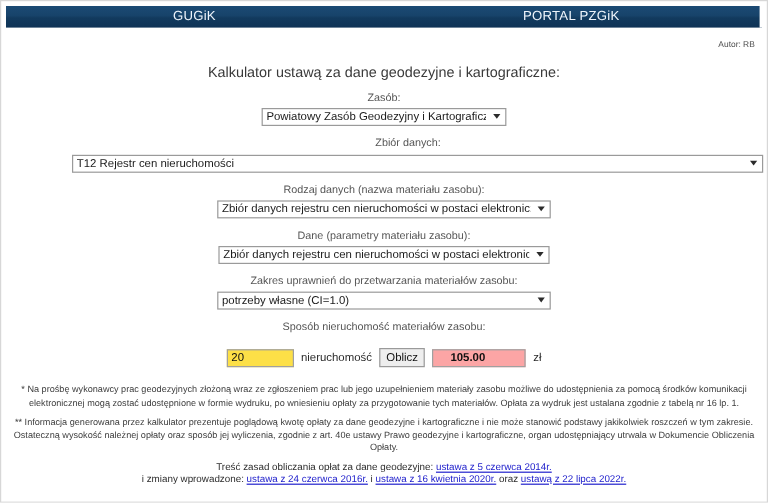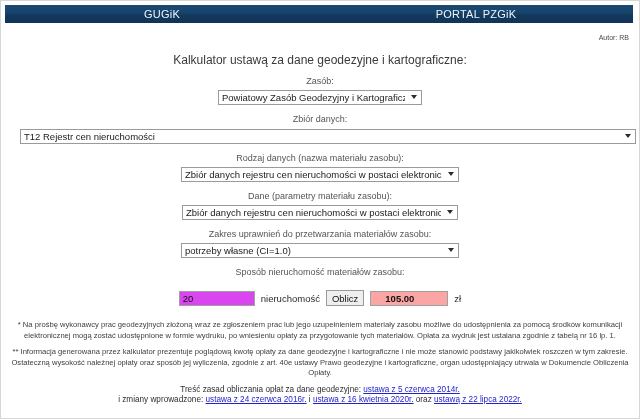--- a/index.html
+++ b/index.html
@@ -103,42 +103,42 @@
     border-right: 3px solid transparent;
     border-top: 4px solid #2b2b2b;
     pointer-events: none;
   }
   .w-zasob { width: 204px; }
   .w-rodzaj { width: 278px; }
   .w-dane { width: 276px; }
   .w-zakres { width: 278px; }
   .w-sposob { width: 148px; }
 
-  .zbior-group { margin-top: 9px; text-align: center; }
+  .zbior-group { margin-top: 9px; text-align: center; padding-left: 40px; }
   .zbior-group .sel-wrap { display: block; margin: 1px 3px 0 19px; }
   .zbior-group .sel { width: 100%; }
 
   
   .calc-row {
     display: flex;
     justify-content: center;
     align-items: center;
     gap: 6px;
     margin-top: 12px;
   }
   .qty-input {
     box-sizing: border-box;
-    width: 76px;
+    width: 56px;
     height: 15px;
     font-family: "Liberation Sans", sans-serif;
     font-size: 9.5px;
     color: #111111;
     padding: 0 3px;
     border: 1px solid #a0a0a0;
-    background: #d946ef;
+    background: #fde047;
   }
   .unit-label {
     font-size: 9.5px;
     color: #2a2a2a;
     line-height: 13px;
   }
   .calc-button {
     box-sizing: border-box;
     height: 16px;
     font-family: "Liberation Sans", sans-serif;

